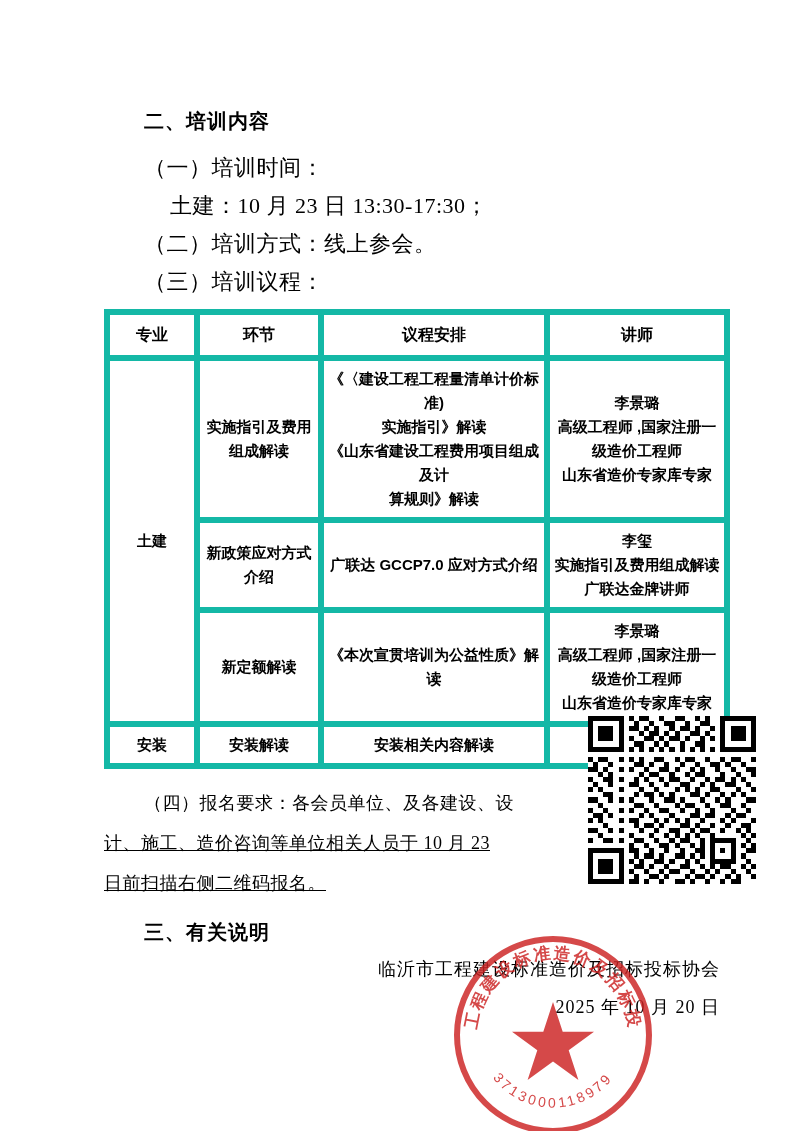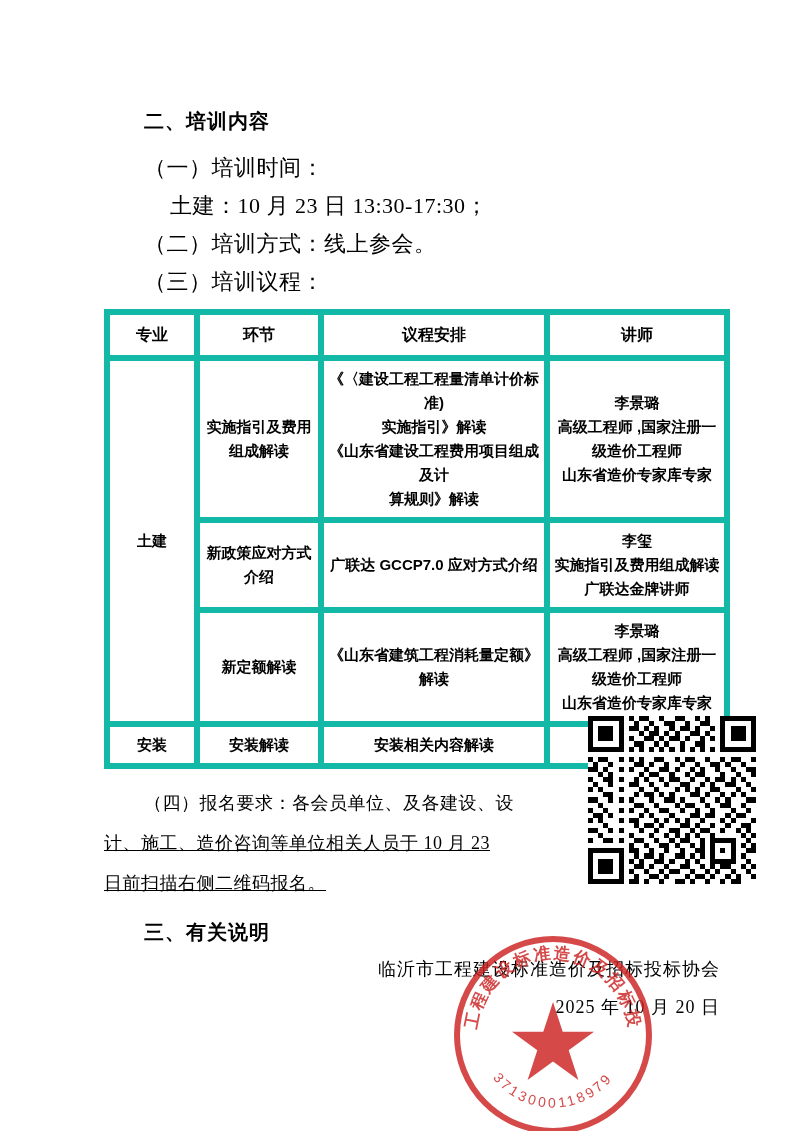--- a/index.html
+++ b/index.html
@@ -166,21 +166,21 @@
           <td class="multiline">新政策应对方式介绍</td>
           <td>广联达 GCCP7.0 应对方式介绍</td>
           <td class="multiline">
             <span>李玺</span><br>
             <span>实施指引及费用组成解读</span><br>
             <span>广联达金牌讲师</span>
           </td>
         </tr>
         <tr>
           <td>新定额解读</td>
-          <td>《山东省建筑工程消耗量定额》解读</td>
+          <td>《本次宣贯培训为公益性质》解读</td>
           <td class="multiline">
             <span>李景璐</span><br>
             <span>高级工程师 ,国家注册一</span><br>
             <span>级造价工程师</span><br>
             <span>山东省造价专家库专家</span>
           </td>
         </tr>
         <tr>
           <td>安装</td>
           <td>安装解读</td>

